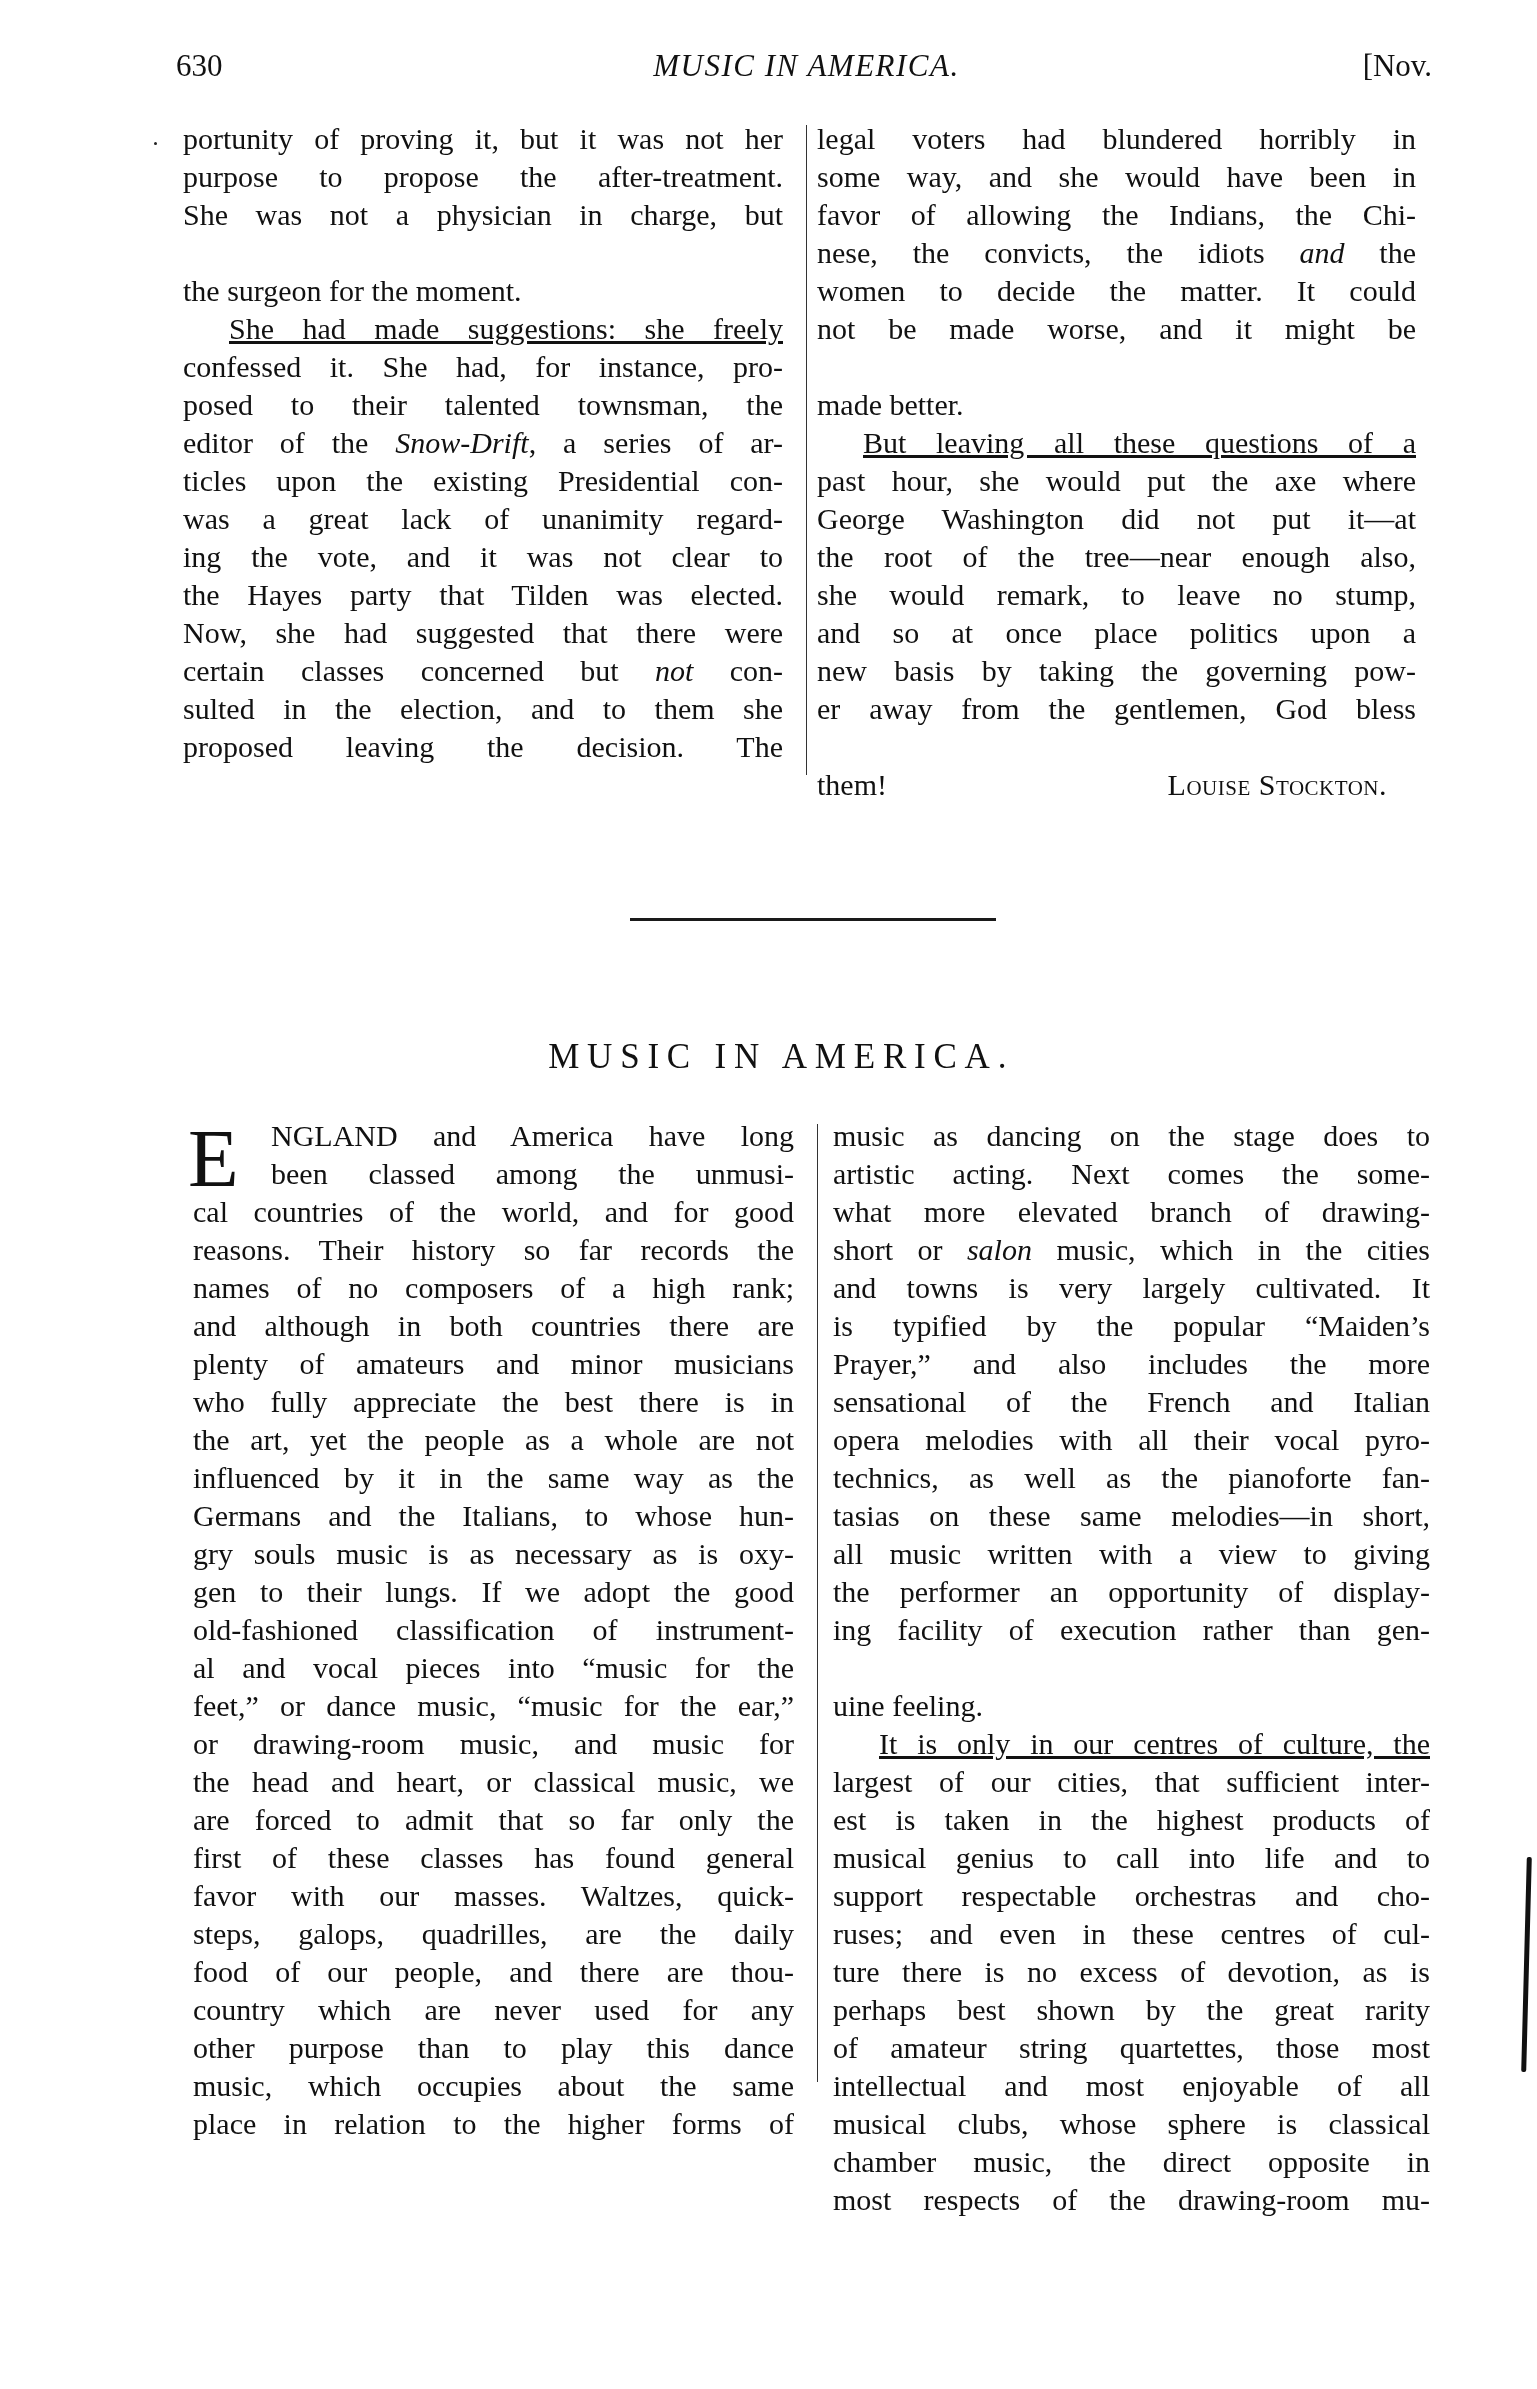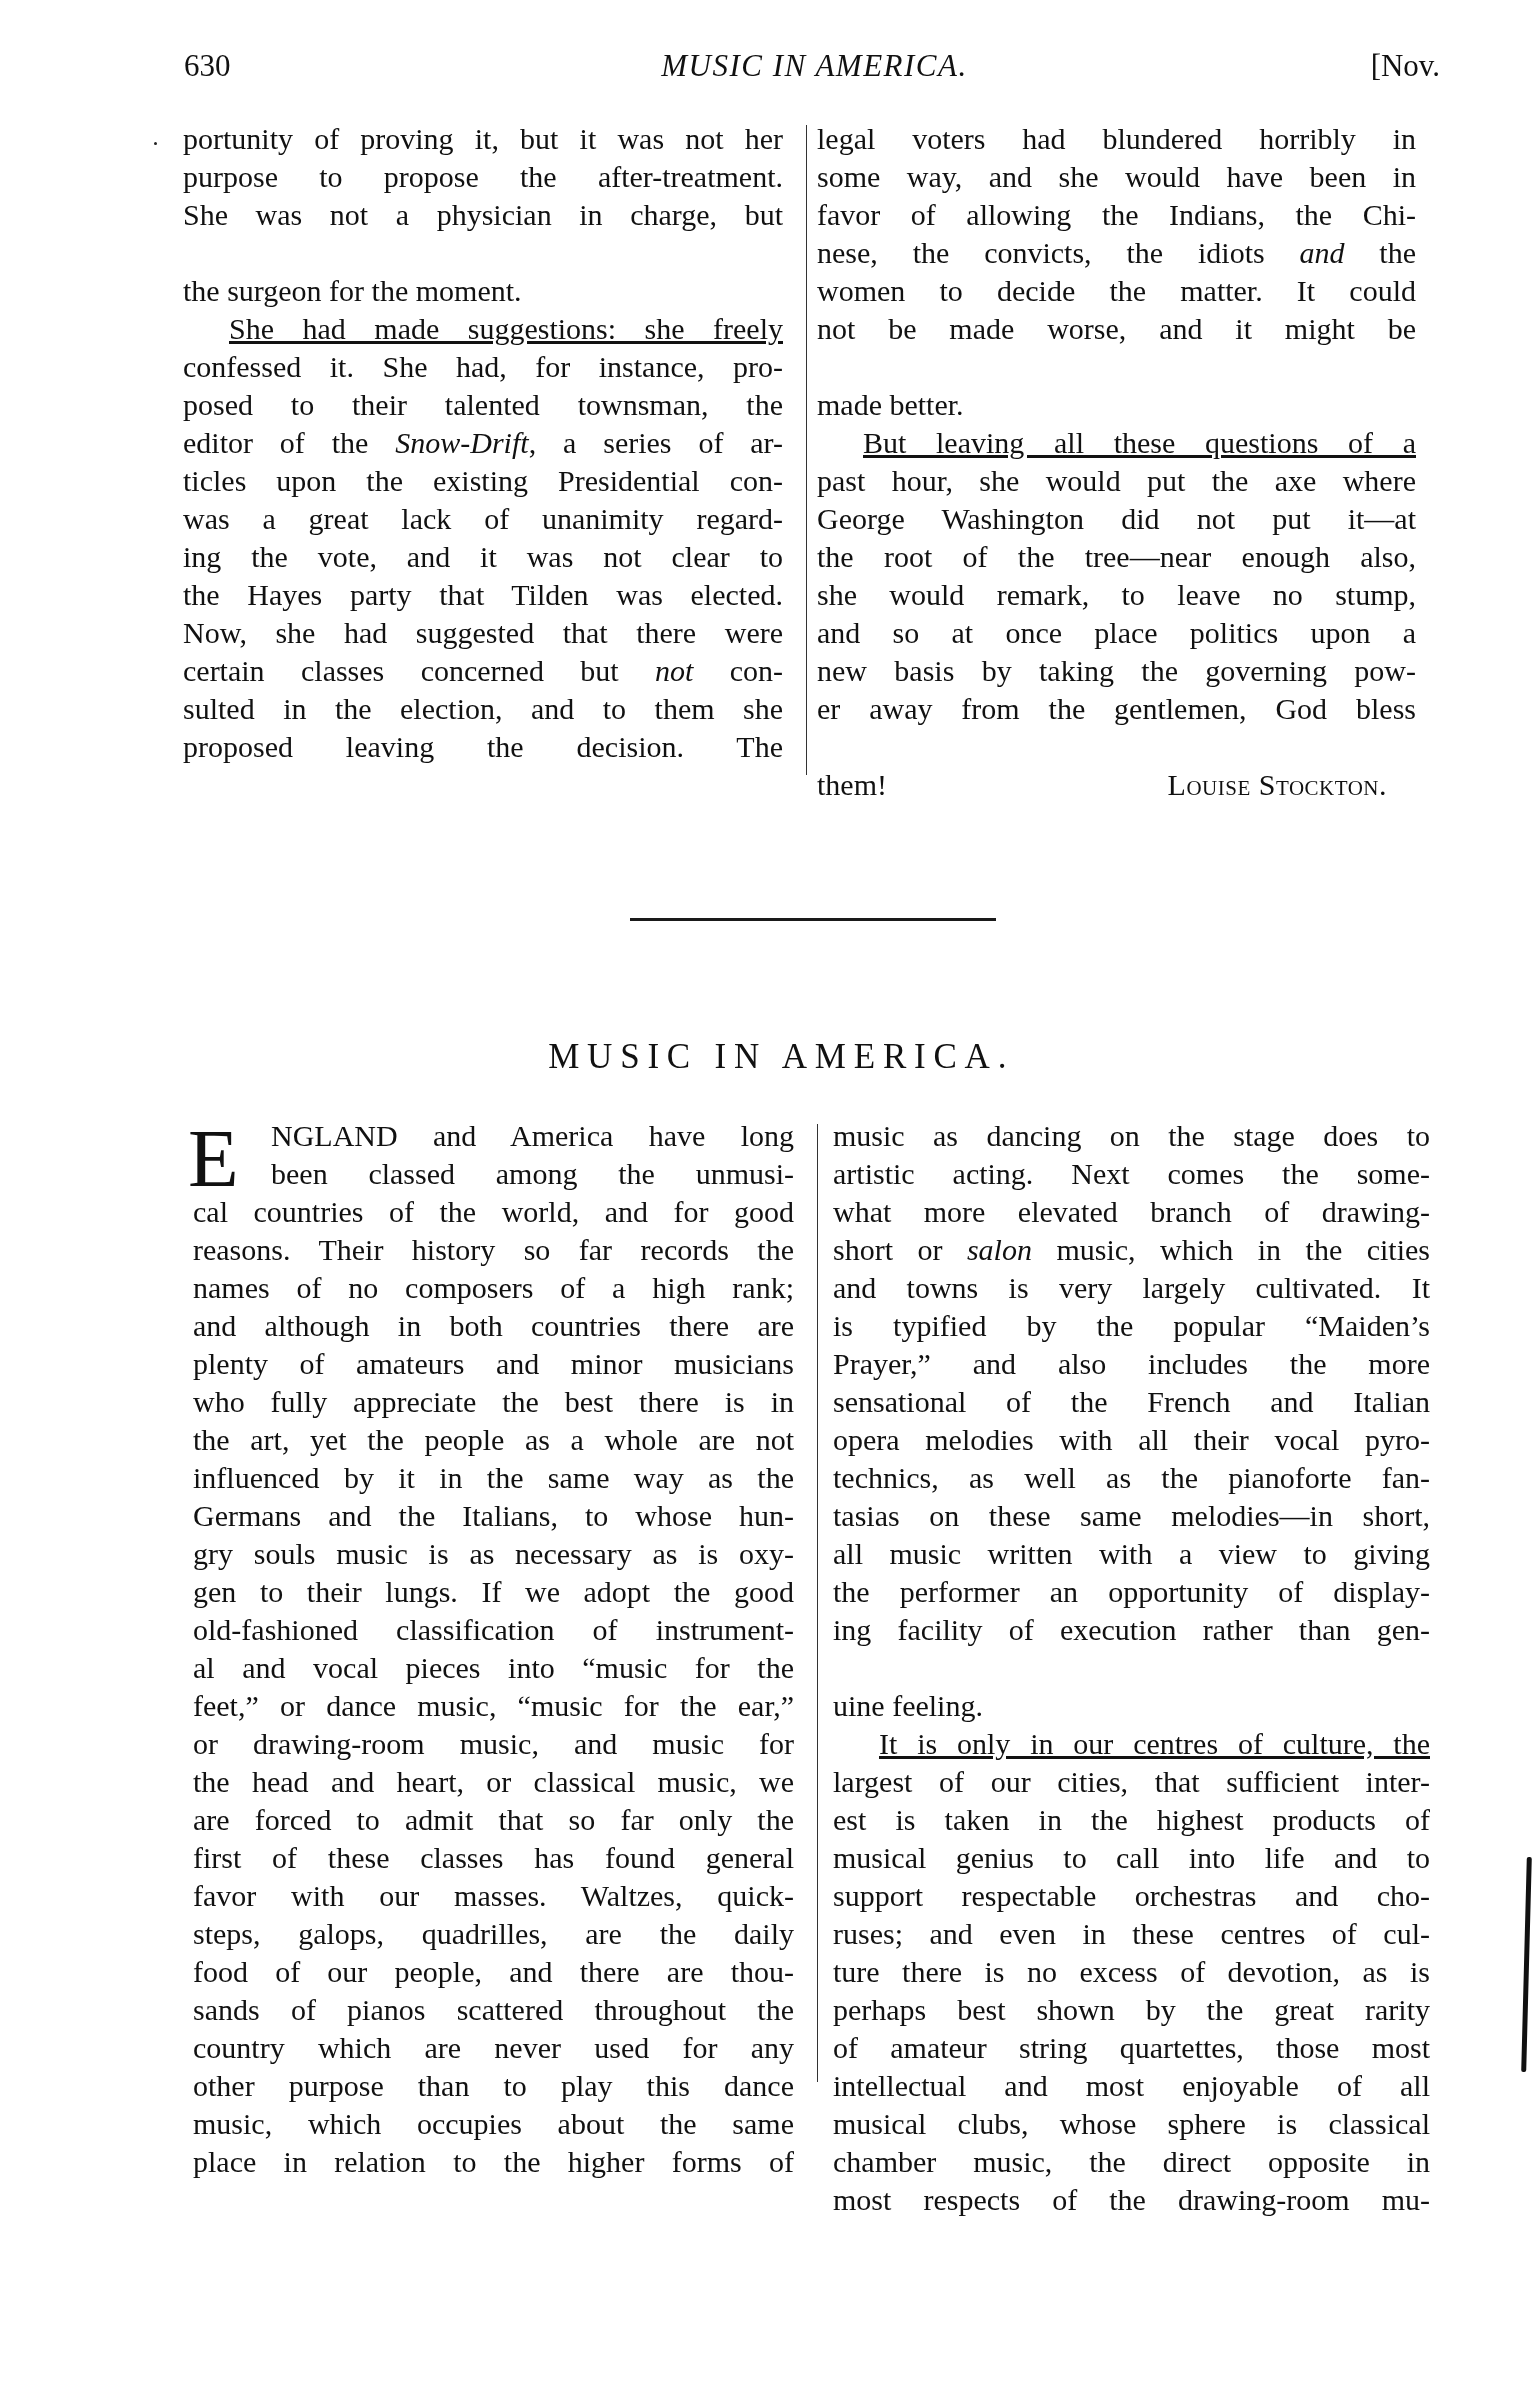--- a/index.html
+++ b/index.html
@@ -18,21 +18,21 @@
     .page {
       position: absolute;
       left: 0; top: 0;
       width: 1538px; height: 2389px;
       background: #ffffff;
     }
     
     .running-head {
       position: absolute;
       top: 46px;
-      left: 184px;
+      left: 176px;
       width: 1261px;
       height: 39px;
       font-size: 31px;
       line-height: 39px;
     }
     .running-head .folio { position: absolute; left: 0; top: 0; }
     .running-head .title {
       position: absolute; left: 0; right: 0; top: 0;
       text-align: center; font-style: italic; letter-spacing: 1.5px;
     }
@@ -190,21 +190,20 @@
       <span class="line">old-fashioned classification of instrument-</span>
       <span class="line">al and vocal pieces into “music for the</span>
       <span class="line">feet,” or dance music, “music for the ear,”</span>
       <span class="line">or drawing-room music, and music for</span>
       <span class="line">the head and heart, or classical music, we</span>
       <span class="line">are forced to admit that so far only the</span>
       <span class="line">first of these classes has found general</span>
       <span class="line">favor with our masses. Waltzes, quick-</span>
       <span class="line">steps, galops, quadrilles, are the daily</span>
       <span class="line">food of our people, and there are thou-</span>
-      <span class="line">sands of pianos scattered throughout the</span>
       <span class="line">country which are never used for any</span>
       <span class="line">other purpose than to play this dance</span>
       <span class="line">music, which occupies about the same</span>
       <span class="line">place in relation to the higher forms of</span>
     </div>
   <div class="col-rule bot"></div>
   <div class="col col-bot-right" id="art-right">
       <span class="line">music as dancing on the stage does to</span>
       <span class="line">artistic acting. Next comes the some-</span>
       <span class="line">what more elevated branch of drawing-</span>

